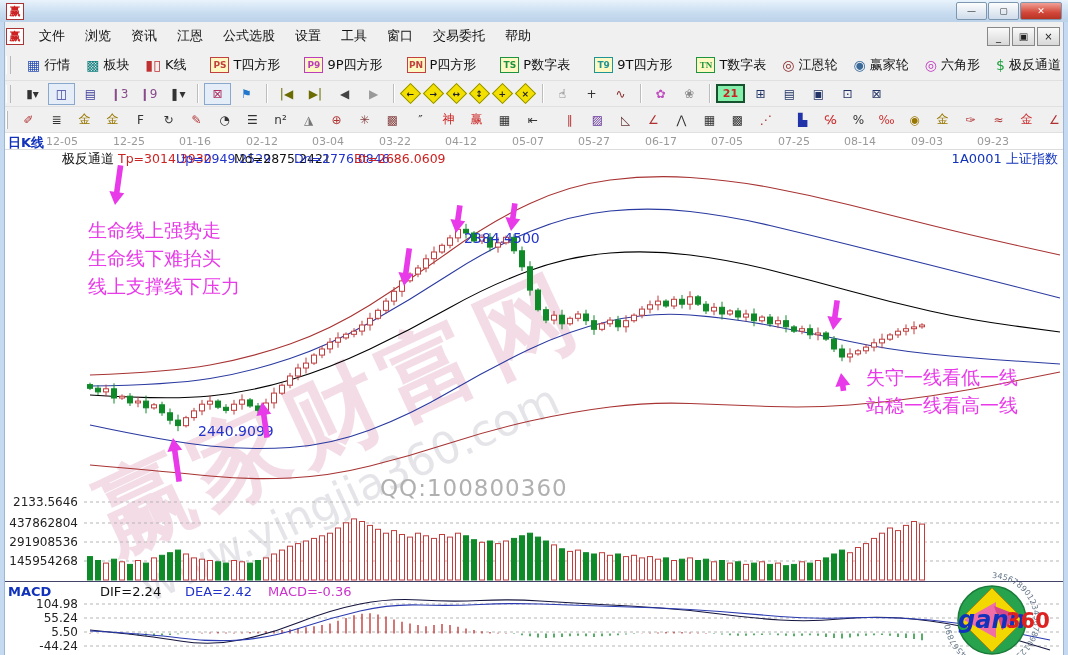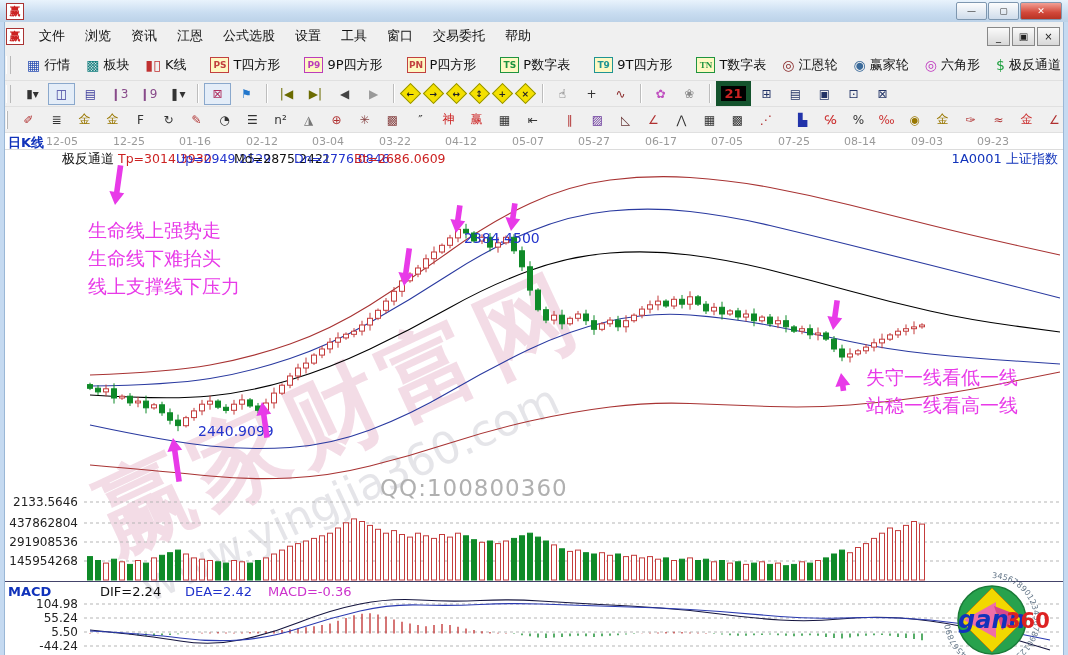--- a/index.html
+++ b/index.html
@@ -30,21 +30,21 @@
   .badge{width:17px;height:14px;border:1.5px solid currentColor;font-size:9px;font-weight:bold;
     display:flex;align-items:center;justify-content:center;background:#fef9c3;margin-left:8px;}
   .glyph{font-size:14px;line-height:1;}
   .tbtn{min-width:21px;height:20px;display:flex;align-items:center;justify-content:center;
     font-size:12px;color:#333;padding:0 2px;border:1px solid transparent;}
   .tbtn.active{background:#e4edf8;border:1px solid #8aa8cc;}
   .vsep{width:1px;height:19px;background:#bdbdbd;box-shadow:1px 0 0 #fff;margin:0 4px;}
   .diamond{width:13px;height:13px;background:#f4e000;border:1px solid #8f8f00;transform:rotate(45deg);
     display:flex;align-items:center;justify-content:center;margin:0 3px;}
   .diamond span{transform:rotate(-45deg);font-size:9px;color:#222;font-weight:bold;}
-  .cal{width:16px;height:15px;border:5px solid #14532d;background:#000000;font-size:13px;color:#cc2222;
+  .cal{width:16px;height:15px;border:2px solid #14532d;background:#86efac;font-size:11px;color:#cc2222;
     display:flex;align-items:center;justify-content:center;font-weight:bold;}
   .chart-wrap{position:absolute;left:0;top:133px;width:1068px;height:522px;background:#fff;}
   .frame{position:absolute;top:22px;bottom:0;width:4px;background:#c5daf1;z-index:50;}
   .frame.l{left:0;border-right:1px solid #9ab7d6;}
   .frame.r{right:0;border-left:1px solid #9ab7d6;}
   svg text{font-family:"DejaVu Sans","Liberation Sans",sans-serif;}
 </style>
 </head>
 <body>
 

